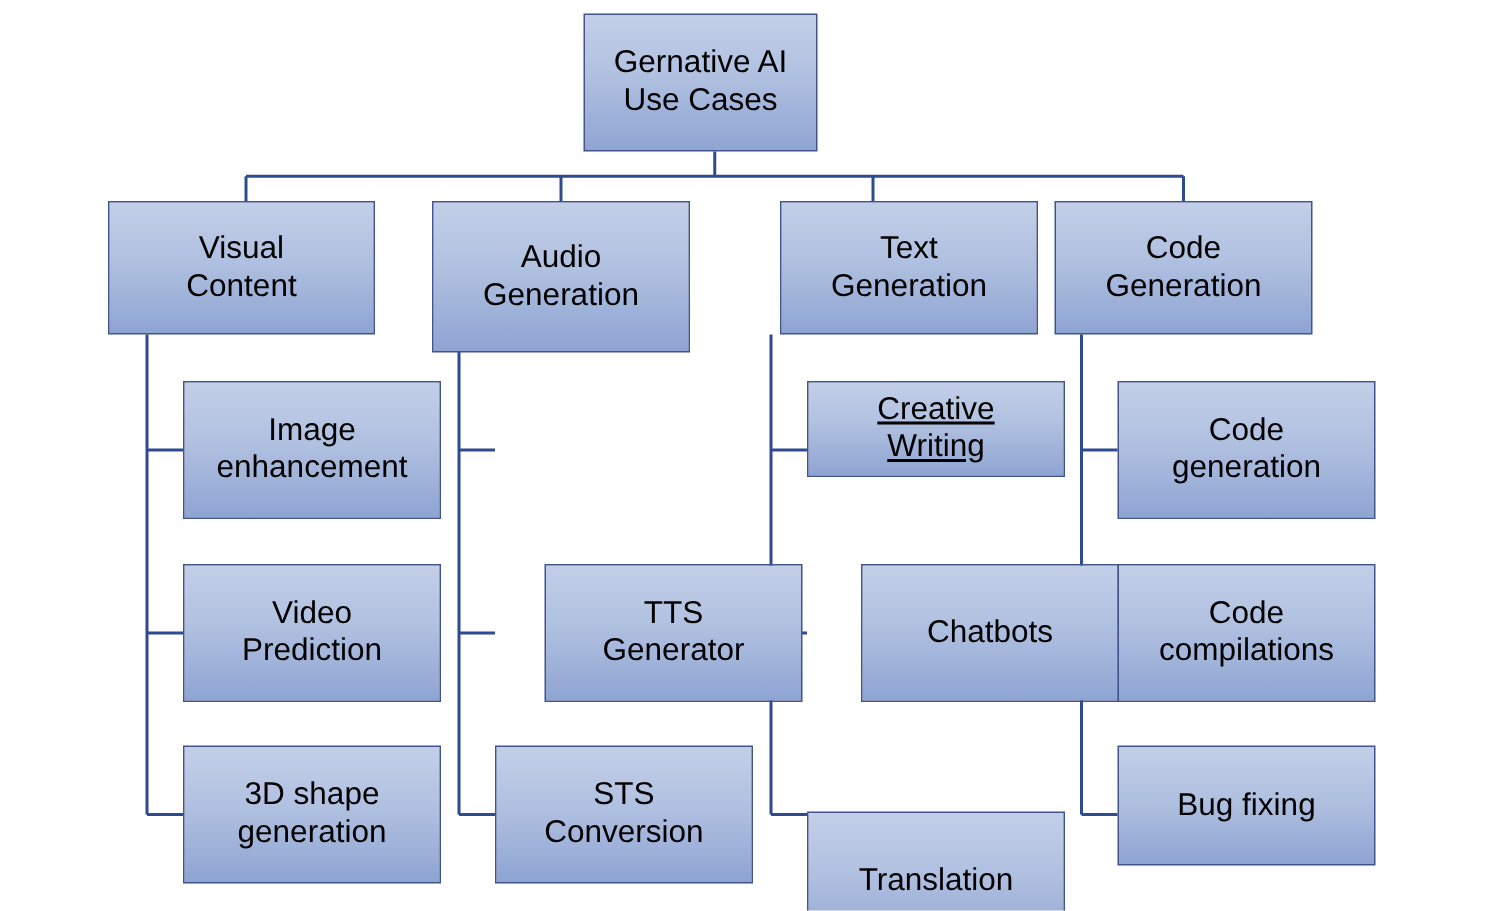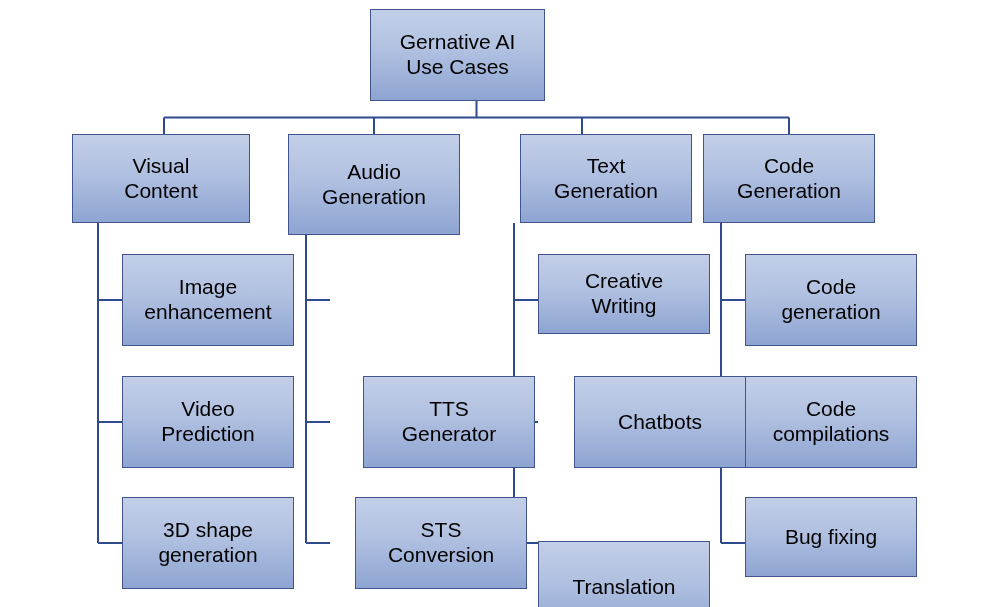--- a/index.html
+++ b/index.html
@@ -79,21 +79,21 @@
       <path d="M 514 422 L 538 422"></path>
       <path d="M 514 543 L 538 543"></path>
 
       <path d="M 721 223 L 721 543"></path>
       <path d="M 721 300 L 745 300"></path>
       <path d="M 721 422 L 745 422"></path>
       <path d="M 721 543 L 745 543"></path>
     </g>
   </svg>
 
-  <div class="node" style="left:370px; top:9px; width:175px; height:92px;">
+  <div class="node" style="left:389px; top:9px; width:156px; height:92px;">
     <span>Gernative AI
 Use Cases</span>
   </div>
 
   <div class="node" style="left:72px; top:134px; width:178px; height:89px;">
     <span>Visual
 Content</span>
   </div>
   <div class="node" style="left:122px; top:254px; width:172px; height:92px;">
     <span>Image
@@ -109,30 +109,30 @@
   </div>
 
   <div class="node" style="left:288px; top:134px; width:172px; height:101px;">
     <span>Audio
 Generation</span>
   </div>
   <div class="node" style="left:330px; top:376px; width:172px; height:92px;margin-left:33px;">
     <span>TTS
 Generator</span>
   </div>
-  <div class="node" style="left:330px; top:497px; width:172px; height:92px;margin-left:25px;">
+  <div class="node" style="left:330px; top:497px; width:172px; height:92px;">
     <span>STS
 Conversion</span>
   </div>
 
   <div class="node" style="left:496px; top:134px; width:172px; height:89px;margin-left:24px;">
     <span>Text
 Generation</span>
   </div>
-  <div class="node" style="left:538px; top:254px; width:172px; height:80px;">
+  <div class="node" style="left:538px; top:254px; width:172px; height:64px;text-decoration:underline;">
     <span>Creative
 Writing</span>
   </div>
   <div class="node" style="left:538px; top:376px; width:172px; height:92px;margin-left:36px;">
     <span>Chatbots</span>
   </div>
   <div class="node" style="left:538px; top:497px; width:172px; height:92px;margin-top:44px;">
     <span>Translation</span>
   </div>
 

